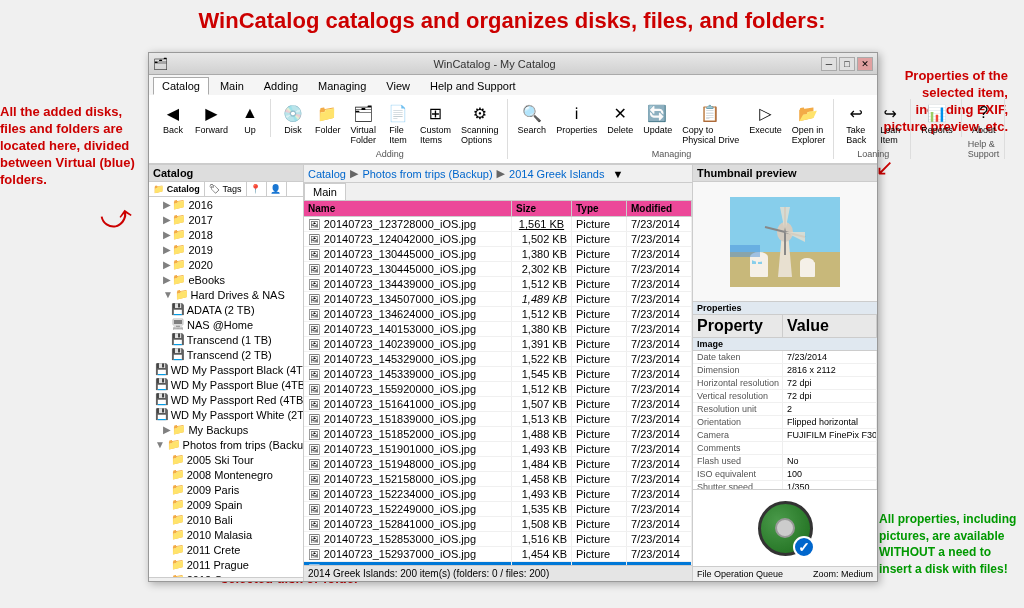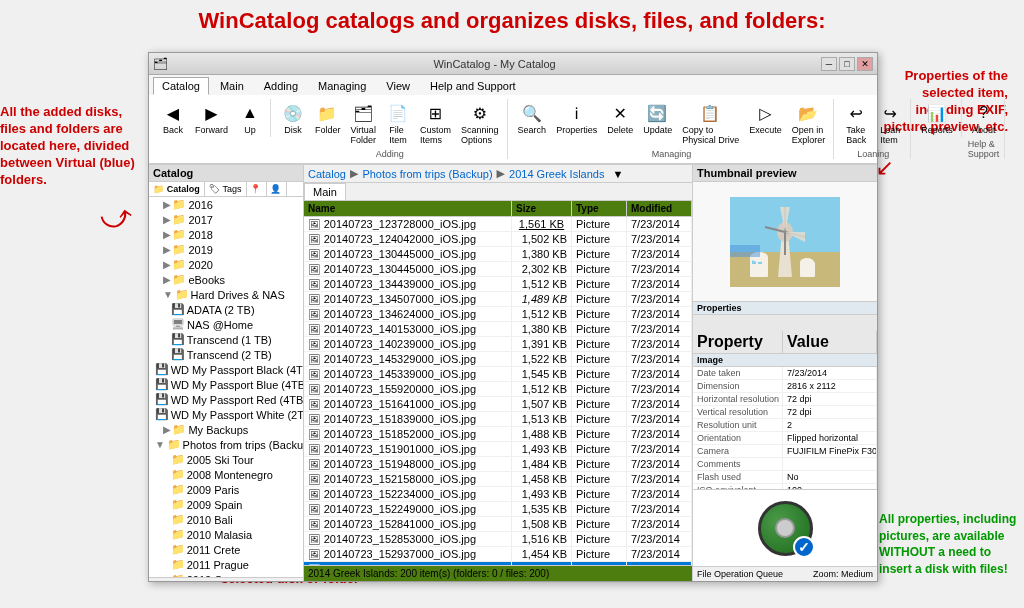--- a/index.html
+++ b/index.html
@@ -61,45 +61,45 @@
     .bread-item { cursor: pointer; color: #0066cc; }
     .bread-sep { color: #666; }
 
     
     .content-tabs { display: flex; border-bottom: 1px solid #ccc; background: #f0f0f0; }
     .ctab { font-size: 11px; padding: 2px 8px; cursor: pointer; border: 1px solid #ccc; border-bottom: none; margin-right: 2px; background: #e0e0e0; }
     .ctab.active { background: #fff; }
 
     
     .file-list { flex: 1; overflow-y: auto; font-size: 11px; }
-    .file-list-header { display: flex; background: #4d7c0f; border-bottom: 1px solid #ccc; font-size: 10px; font-weight: bold; position: sticky; top: 0; }
+    .file-list-header { display: flex; background: #ec4899; border-bottom: 1px solid #ccc; font-size: 10px; font-weight: bold; position: sticky; top: 0; }
     .fh-cell { padding: 2px 4px; border-right: 1px solid #ccc; }
     .fh-name { flex: 1; min-width: 180px; }
     .fh-size { width: 60px; }
     .fh-type { width: 55px; }
     .fh-mod { width: 65px; }
     .file-row { display: flex; align-items: center; border-bottom: 1px solid #f0f0f0; }
     .file-row.selected { background: #0078d7; color: #fff; }
     .fc-cell { padding: 1px 4px; border-right: 1px solid #eee; overflow: hidden; white-space: nowrap; }
     .fc-name { flex: 1; min-width: 180px; display: flex; align-items: center; gap: 3px; }
     .fc-size { width: 60px; text-align: right; }
     .fc-type { width: 55px; }
     .fc-mod { width: 65px; }
     .file-icon { font-size: 10px; }
 
     
-    .status-bar { background: #4d7c0f; border-top: 1px solid #ccc; font-size: 10px; padding: 2px 4px; display: flex; align-items: center; justify-content: space-between; }
+    .status-bar { background: #e5e5e5; border-top: 1px solid #ccc; font-size: 10px; padding: 2px 4px; display: flex; align-items: center; justify-content: space-between; }
 
     
     .props-pane { width: 185px; border-left: 1px solid #ccc; background: #fff; display: flex; flex-direction: column; overflow: hidden; }
     .props-header { background: #ddd; font-size: 11px; padding: 2px 4px; border-bottom: 1px solid #ccc; font-weight: bold; }
     .thumb-area { height: 120px; display: flex; align-items: center; justify-content: center; background: #f8f8f8; border-bottom: 1px solid #ccc; overflow: hidden; }
     .props-table { font-size: 9px; overflow-y: auto; flex: 1; }
     .props-table-header { display: flex; background: #e8e8e8; border-bottom: 1px solid #ccc; font-weight: bold; }
-    .ph-cell { padding: 2px 4px; border-right: 1px solid #ccc; margin-top: 16px; }
+    .ph-cell { padding: 2px 4px; border-right: 1px solid #ccc; }
     .ph-prop { width: 90px; }
     .ph-val { flex: 1; }
     .props-row { display: flex; border-bottom: 1px solid #f0f0f0; }
     .pc-cell { padding: 1px 4px; border-right: 1px solid #eee; overflow: hidden; white-space: nowrap; font-size: 9px; }
     .pc-prop { width: 90px; color: #555; }
     .pc-val { flex: 1; }
     .props-section { background: #e0e8f0; font-weight: bold; font-size: 9px; padding: 1px 4px; border-bottom: 1px solid #ccc; }
     .props-status { background: #f0f0f0; border-top: 1px solid #ccc; font-size: 9px; padding: 2px 4px; display: flex; justify-content: space-between; }
 
     

